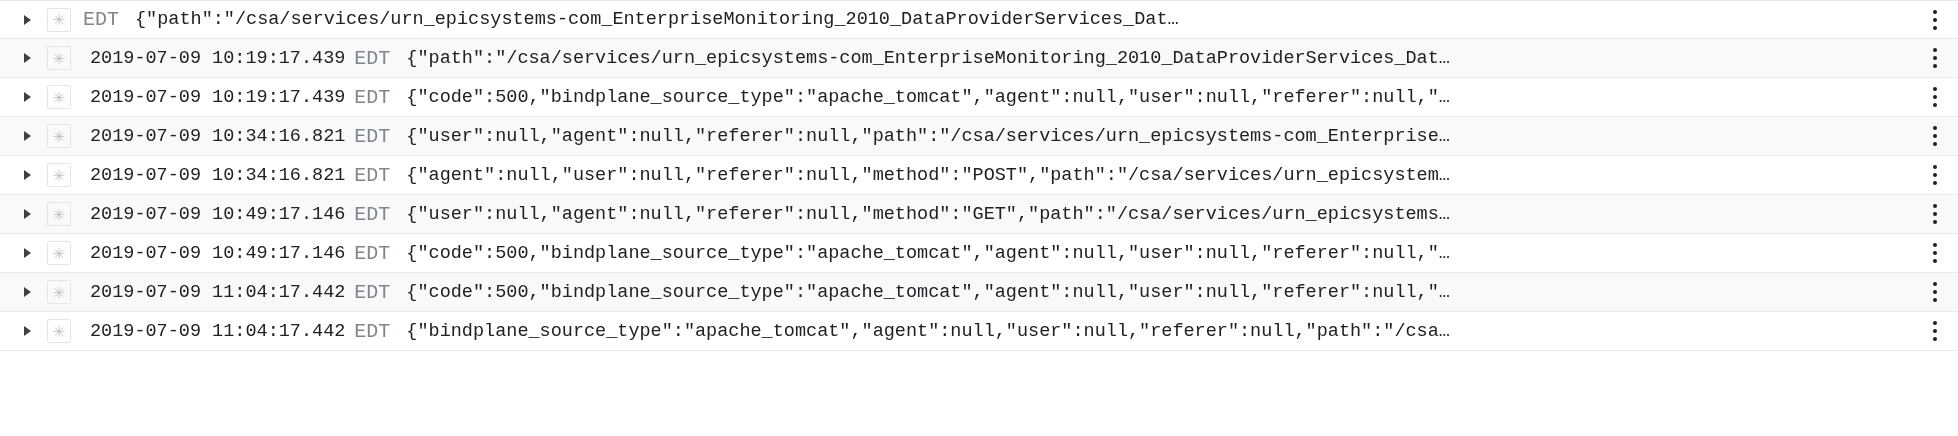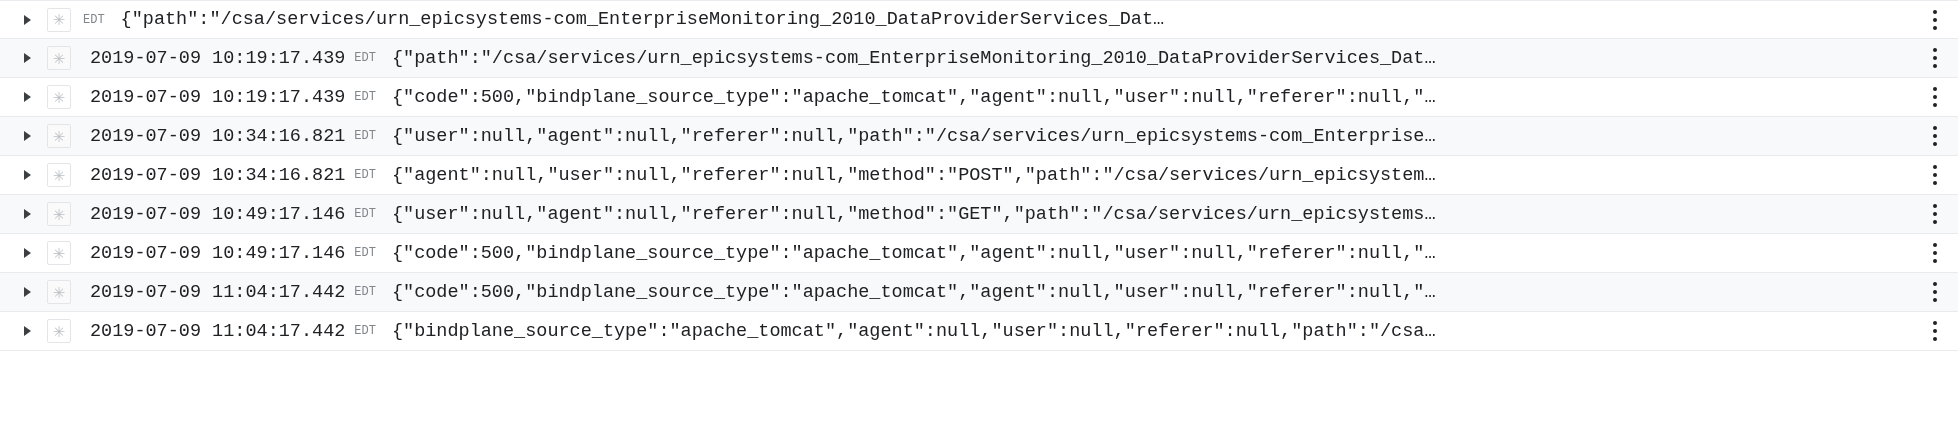--- a/index.html
+++ b/index.html
@@ -79,21 +79,21 @@
   .timestamp {
     font-family: "Liberation Mono", monospace;
     font-size: 18.5px;
     color: #202124;
     letter-spacing: 0px;
     white-space: nowrap;
     margin-left: 16px;
   }
   .tz {
     font-family: "Liberation Mono", monospace;
-    font-size: 12px;
+    font-size: 20px;
     color: #80868b;
     white-space: nowrap;
     margin-left: 9px;
   }
   .message {
     font-family: "Liberation Mono", monospace;
     font-size: 18.5px;
     color: #202124;
     white-space: nowrap;
     overflow: hidden;

